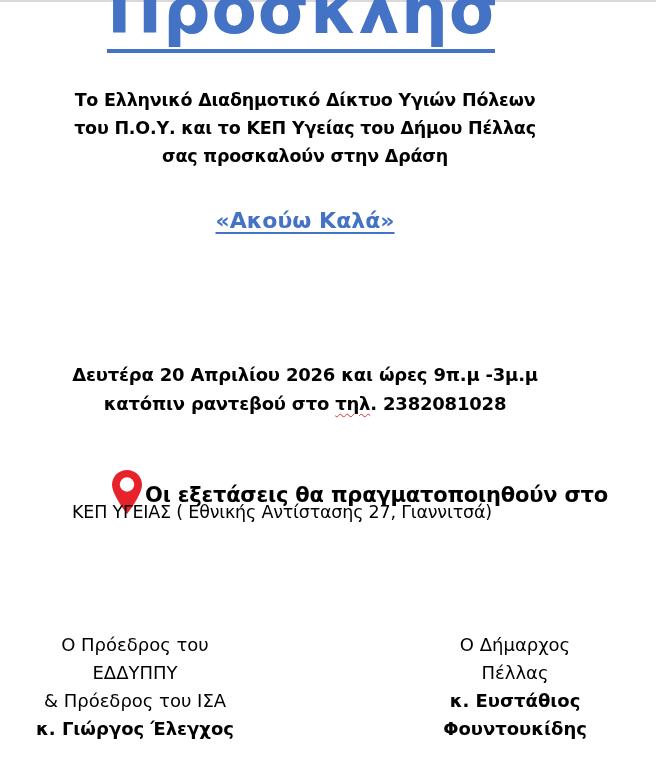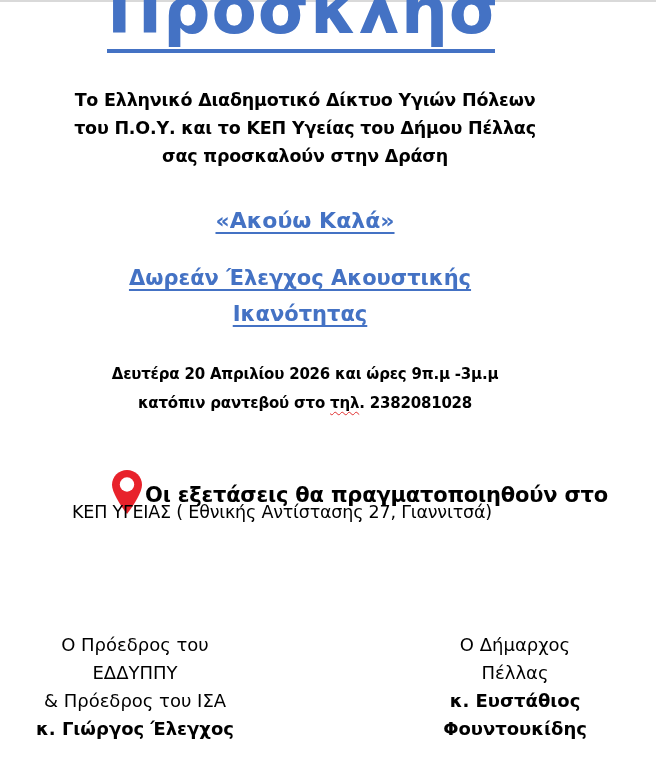--- a/index.html
+++ b/index.html
@@ -15,21 +15,21 @@
   .title {
     left: 107px; top: -28px; width: 388px; text-align: center;
     font-size: 66px; font-weight: bold; color: #4472C4; line-height: 78px;
     letter-spacing: 1px; overflow: hidden; height: 82px;
   }
   .title-underline { position: absolute; left: 107px; top: 49px; width: 388px; height: 4px; background: #4472C4; }
   .intro { left: 40px; width: 530px; text-align: center; font-weight: bold; font-size: 17.5px; line-height: 28px; top: 86px; letter-spacing: -0.2px; }
   .blue-ul { color: #4472C4; font-weight: bold; text-decoration: underline; text-decoration-thickness: 2px; text-underline-offset: 4px; }
   .campaign { left: 150px; width: 310px; text-align: center; top: 186px; font-size: 22px; line-height: 32px; margin-top: 19px; }
   .free { left: 90px; width: 420px; text-align: center; top: 260px; font-size: 21px; line-height: 36px; }
-  .datetime { left: 40px; width: 530px; text-align: center; top: 360px; font-size: 15px; line-height: 29px; font-weight: bold; letter-spacing: -0.2px; }
+  .datetime { left: 40px; width: 530px; text-align: center; top: 360px; font-size: 18px; line-height: 29px; font-weight: bold; letter-spacing: -0.2px; }
   .squiggle { text-decoration: underline wavy #e03030; text-decoration-thickness: 1px; text-underline-offset: 3px; }
   .pin { position: absolute; left: 111px; top: 469px; width: 32px; height: 46px; }
   .loc1 { left: 145px; top: 482px; font-size: 21px; font-weight: bold; line-height: 26px; letter-spacing: -0.2px; }
   .loc2 { left: 72px; top: 499px; font-size: 17.5px; font-weight: normal; line-height: 26px; letter-spacing: -0.2px; }
   .sig { font-size: 18px; line-height: 28px; text-align: center; }
   .sig-left { left: 20px; width: 230px; top: 631px; }
   .sig-right { left: 420px; width: 190px; top: 631px; }
   .sig b { font-weight: bold; }
 </style>
 </head>
@@ -45,24 +45,20 @@
   <div class="abs intro">
     <div>Το Ελληνικό Διαδημοτικό Δίκτυο Υγιών Πόλεων</div>
     <div>του Π.Ο.Υ. και το ΚΕΠ Υγείας του Δήμου Πέλλας</div>
     <div>σας προσκαλούν στην Δράση</div>
   </div>
 
   <div class="abs campaign">
     <span class="blue-ul">«Ακούω Καλά»</span>
   </div>
 
-  <div class="abs free">
-    <div><span class="blue-ul">Δωρεάν Έλεγχος Ακουστικής</span></div>
-    <div><span class="blue-ul">Ικανότητας</span></div>
-  </div>
 
   <div class="abs datetime">
     <div>Δευτέρα 20 Απριλίου 2026 και ώρες 9π.μ -3μ.μ</div>
     <div><span>κατόπιν ραντεβού στο </span><span class="squiggle">τηλ</span><span>. 2382081028</span></div>
   </div>
 
   <svg class="pin" viewBox="0 0 32 46">
     <path d="M16 1 C7.7 1 1 7.6 1 15.8 C1 26 16 45 16 45 C16 45 31 26 31 15.8 C31 7.6 24.3 1 16 1 Z" fill="#E8222B"></path>
     <circle cx="16" cy="15.5" r="7.2" fill="#ffffff"></circle>
   </svg>

